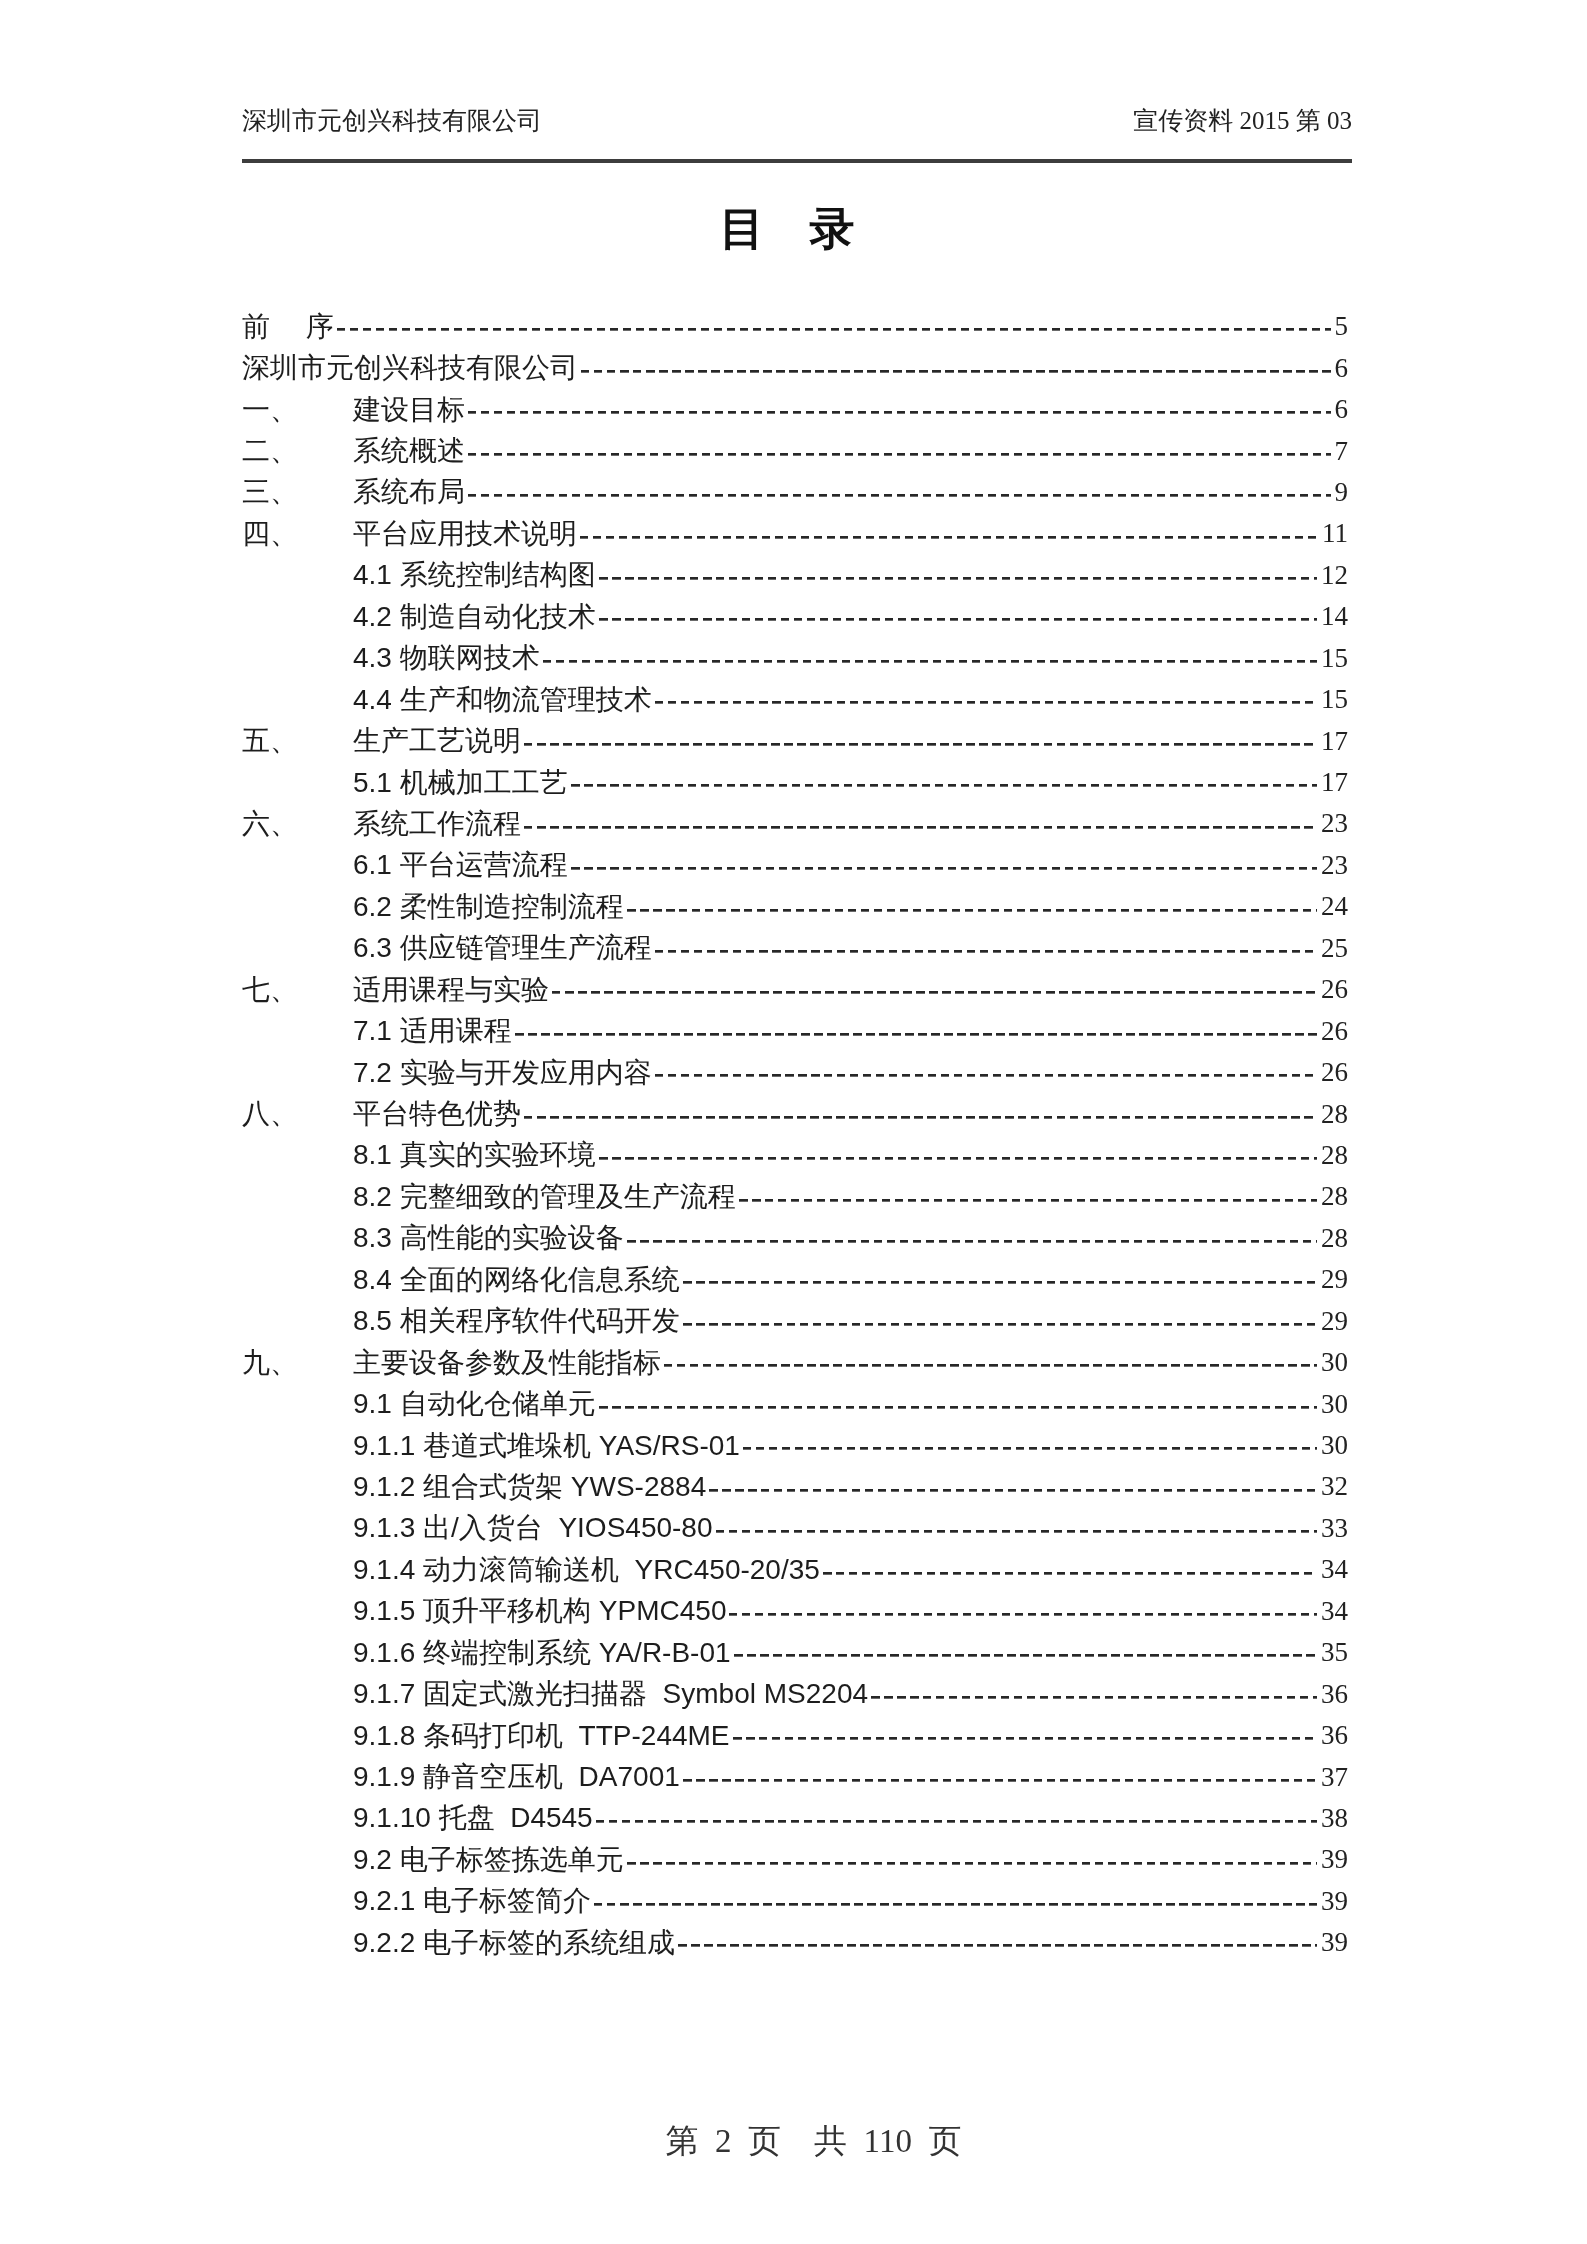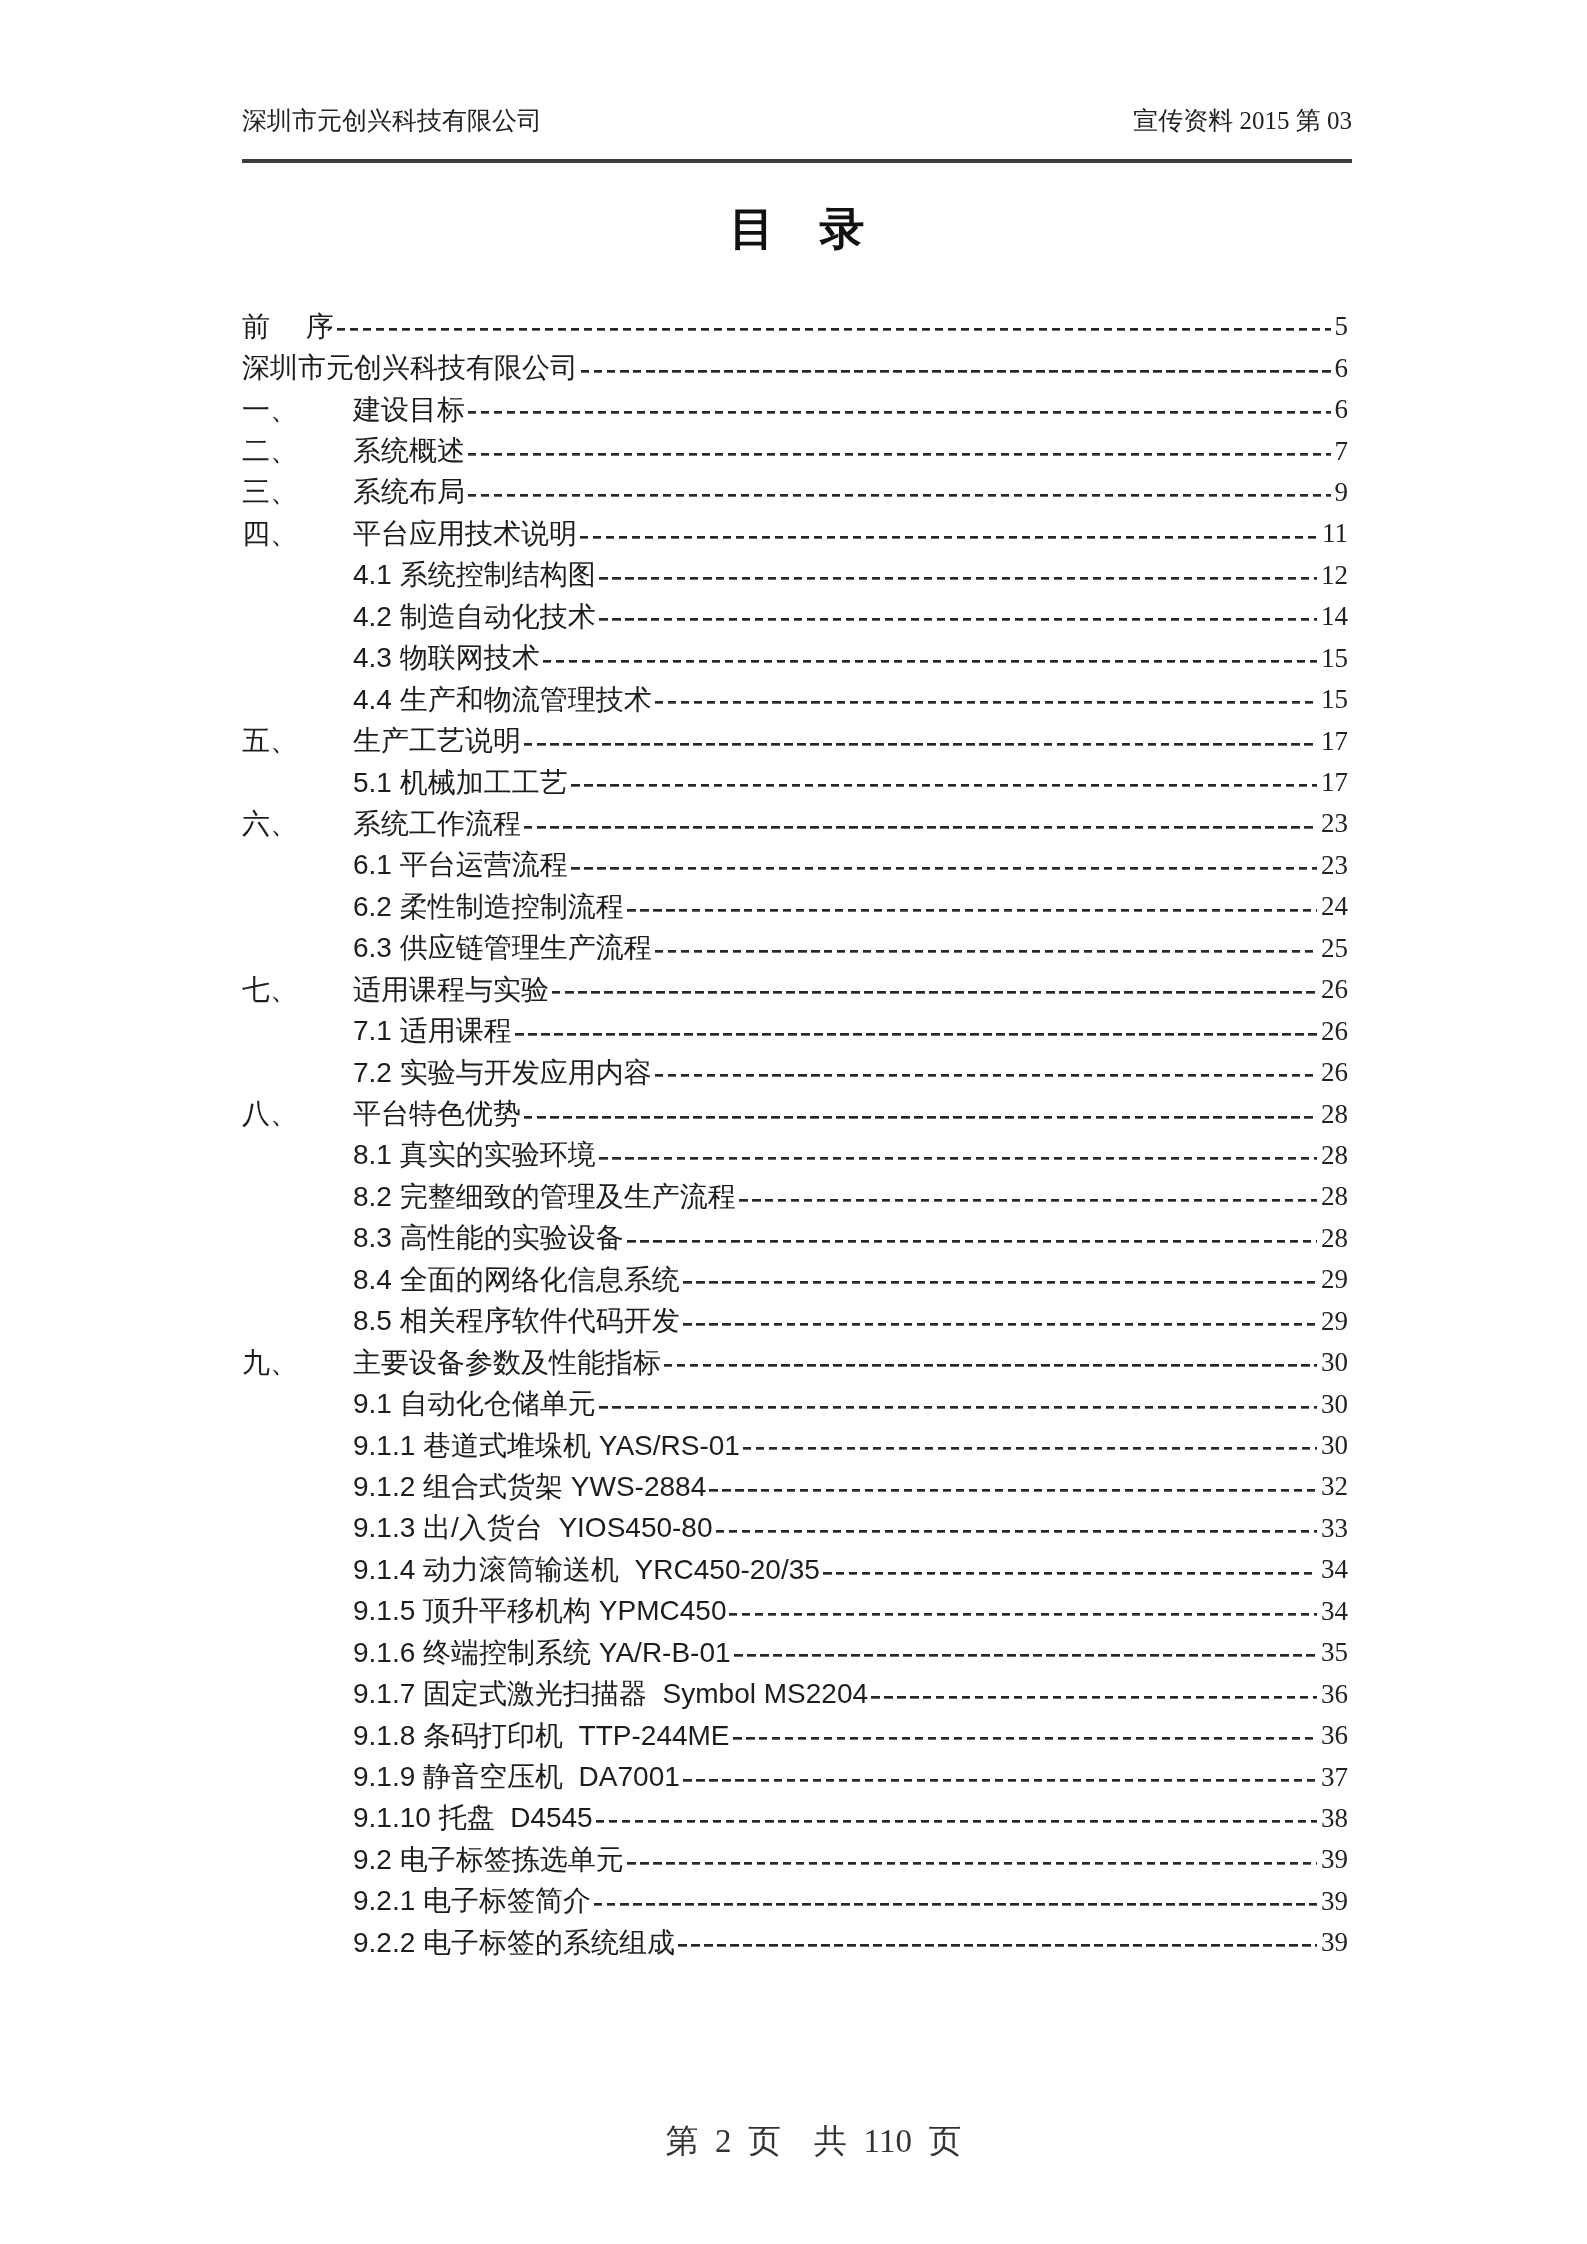--- a/index.html
+++ b/index.html
@@ -15,21 +15,21 @@
   .header{
     position:absolute;left:242px;top:106px;width:1110px;
     display:flex;justify-content:space-between;align-items:flex-end;
     font-family:"Liberation Serif",serif;
     font-size:25px;line-height:30px;color:#222;
     padding-bottom:23px;
     border-bottom:4px solid #3d3d3d;
   }
   
   .doc-title{
-    position:absolute;left:242px;top:203px;width:1110px;
+    position:absolute;left:232px;top:203px;width:1110px;
     text-align:center;
     font-size:45px;line-height:52px;font-weight:bold;color:#111;
     white-space:pre;
   }
   
   .toc{
     position:absolute;left:242px;top:306px;width:1106px;
     font-size:28px;color:#1d1d1d;
   }
   .toc-row{

